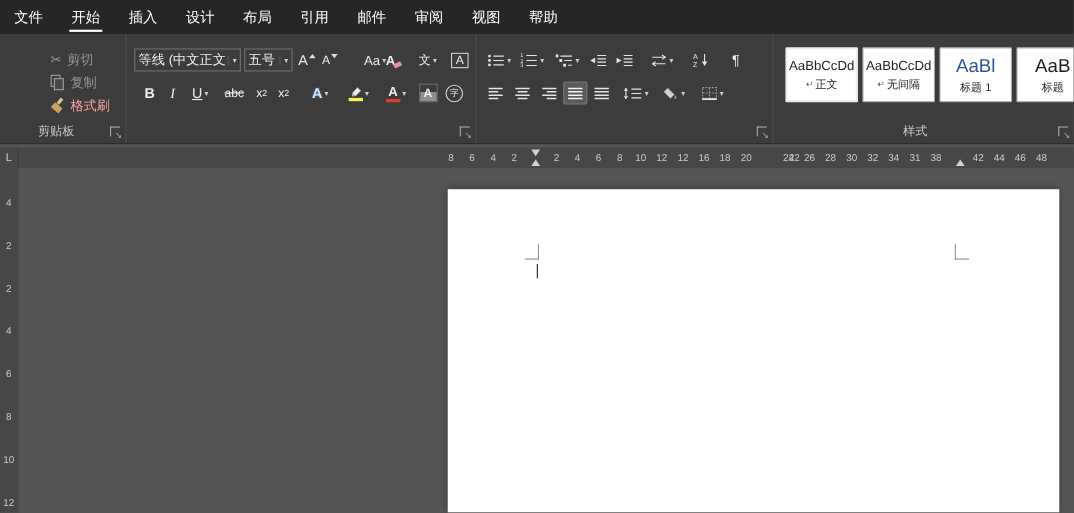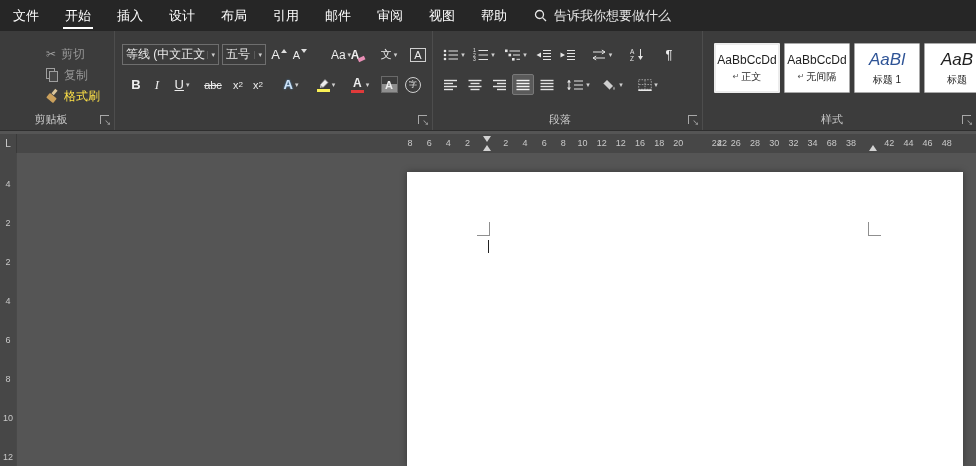--- a/index.html
+++ b/index.html
@@ -28,21 +28,21 @@
     border-left:1px solid #a8a8a8;border-top:1px solid #a8a8a8;}
   .launcher::after{content:"↘";position:absolute;right:-2px;bottom:-3px;font-size:8px;color:#a8a8a8;line-height:1;}
   .dd{font-size:7px;color:#cfcfcf;margin-left:2px;}
   .dim{color:#969696 !important;}
   
   .paste{position:absolute;left:6px;top:8px;width:38px;height:82px;display:flex;flex-direction:column;
     align-items:center;color:#ededed;font-size:12px;gap:3px;border:1px solid transparent;border-radius:2px;}
   .clip-ic{width:20px;height:24px;background:#d9d4cc;border:1px solid #9a9a9a;border-radius:2px;position:relative;margin-top:3px;}
   .clip-ic::before{content:"";position:absolute;top:-3px;left:4px;width:10px;height:4px;background:#b5b5b5;border-radius:1px;}
   .clip-ic::after{content:"";position:absolute;left:3px;top:4px;width:14px;height:22px;background:#ffffff;border:1px solid #bbbbbb;}
-  .cbtn{position:absolute;left:46px;height:20px;display:flex;align-items:center;gap:5px;font-size:12px;color:#fde047;white-space:nowrap;}
+  .cbtn{position:absolute;left:46px;height:20px;display:flex;align-items:center;gap:5px;font-size:12px;color:#fca5a5;white-space:nowrap;}
   .cut-ic{font-family:"DejaVu Sans",sans-serif;font-size:12px;color:#9f9f9f;}
   .copy-ic{position:relative;width:13px;height:14px;}
   .copy-ic::before{content:"";position:absolute;left:0;top:0;width:7px;height:9px;border:1px solid #9f9f9f;background:#3c3c3c;}
   .copy-ic::after{content:"";position:absolute;left:3px;top:3px;width:7px;height:9px;border:1px solid #9f9f9f;background:#474747;}
   .fp-ic{position:relative;width:13px;height:14px;}
   .fp-ic::before{content:"";position:absolute;left:7px;top:0;width:3px;height:6px;background:#d9c49a;transform:rotate(40deg);}
   .fp-ic::after{content:"";position:absolute;left:1px;top:6px;width:9px;height:6px;background:#caa05c;border-radius:1px;transform:rotate(40deg);}
   
   .combo{position:absolute;height:21px;background:#3c3c3c;border:1px solid #6e6e6e;color:#ededed;font-size:12px;
     display:flex;align-items:center;padding:0 3px;white-space:nowrap;overflow:hidden;box-sizing:border-box;}
@@ -67,21 +67,21 @@
     background:linear-gradient(#3c3c3c 45%,#8f8f8f 45%);color:#ededed;border:1px solid #6a6a6a;}
   .border-a{border:1px solid #cfcfcf;padding:0 3px;font-size:11px;}
   .circle-a{width:14px;height:14px;border:1px solid #d0d0d0;border-radius:50%;display:flex;align-items:center;justify-content:center;font-size:8px;}
   .eraser{display:inline-block;width:7px;height:4px;background:#e98fb6;transform:rotate(-25deg);margin-left:-1px;margin-top:8px;}
   .py{font-size:11px;}
   
   .scard{position:absolute;top:12px;width:66px;height:50px;background:#ffffff;border:1px solid #a9a9a9;border-radius:1px;
     display:flex;flex-direction:column;align-items:center;justify-content:center;gap:3px;color:#1e1e1e;box-sizing:border-box;overflow:hidden;}
   .scard.selected{border:2px solid #ececec;}
   .sprev{font-size:12px;white-space:nowrap;}
-  .sprev.big{font-size:17px;font-style:italic;}
+  .sprev.big{font-size:17px;}
   .sname{font-size:10px;display:flex;align-items:center;gap:2px;white-space:nowrap;}
   .smark{font-size:8px;color:#555555;}
   
   .tabsel{position:absolute;left:0;top:134px;width:17px;height:19px;background:#474747;border-right:1px solid #3a3a3a;
     color:#cfcfcf;font-size:10px;display:flex;align-items:center;justify-content:center;box-sizing:border-box;}
   .hruler{position:absolute;left:17px;top:134px;width:959px;height:19px;background:#474747;overflow:hidden;}
   .rnum{position:absolute;top:4px;transform:translateX(-50%);font-size:9px;color:#c9c9c9;}
   .vruler{position:absolute;left:0;top:153px;width:17px;height:313px;background:#474747;border-right:1px solid #494949;box-sizing:border-box;overflow:hidden;}
   .vnum{position:absolute;left:0;width:16px;text-align:center;font-size:9px;color:#c9c9c9;}
   .mk{position:absolute;width:0;height:0;border-left:4px solid transparent;border-right:4px solid transparent;}
@@ -102,27 +102,20 @@
   <div class="tab">文件</div>
   <div class="tab active">开始</div>
   <div class="tab">插入</div>
   <div class="tab">设计</div>
   <div class="tab">布局</div>
   <div class="tab">引用</div>
   <div class="tab">邮件</div>
   <div class="tab">审阅</div>
   <div class="tab">视图</div>
   <div class="tab">帮助</div>
-  <div class="search">
-    <svg width="13" height="13">
-      <circle cx="5.5" cy="5.5" r="4" fill="none" stroke="#e8e8e8" stroke-width="1.3"></circle>
-      <line x1="8.6" y1="8.6" x2="12" y2="12" stroke="#e8e8e8" stroke-width="1.3"></line>
-    </svg>
-    <span>告诉我你想要做什么</span>
-  </div>
 </div>
 
 <div class="ribbon">
 
   <div class="group" id="g-clip">
     <div class="cbtn dim" style="top:13px">
       <span class="cut-ic">✂</span>
       <span>剪切</span>
     </div>
     <div class="cbtn dim" style="top:34px">
@@ -348,21 +341,20 @@
     <div class="rbtn row2" style="left:200px;width:32px">
       <svg width="14" height="12">
         <rect x="0.7" y="0.7" width="12.6" height="9.6" fill="none" stroke="#9a9a9a" stroke-dasharray="1.6 1.2"></rect>
         <line x1="7" y1="1" x2="7" y2="10" stroke="#9a9a9a" stroke-dasharray="1.6 1.2"></line>
         <line x1="1" y1="5.5" x2="13" y2="5.5" stroke="#9a9a9a" stroke-dasharray="1.6 1.2"></line>
         <line x1="0.3" y1="11.2" x2="13.7" y2="11.2" stroke="#e8e8e8" stroke-width="1.6"></line>
       </svg>
       <span class="dd">▾</span>
     </div>
 
-    <div class="group-label">段落</div>
     <div class="launcher"></div>
   </div>
 
   <div class="group" id="g-styles">
     <div class="scard selected" style="left:12px">
       <span class="sprev">AaBbCcDd</span>
       <span class="sname">
           <i class="smark">↵</i>
           <span>正文</span>
         </span>
@@ -411,21 +403,21 @@
     <span class="rnum" style="left: 623.04px;">16</span>
     <span class="rnum" style="left: 642.21px;">18</span>
     <span class="rnum" style="left: 661.38px;">20</span>
     <span class="rnum" style="left: 705px;">22</span>
     <span class="rnum" style="left: 699.72px;">24</span>
     <span class="rnum" style="left: 718.89px;">26</span>
     <span class="rnum" style="left: 738.06px;">28</span>
     <span class="rnum" style="left: 757.23px;">30</span>
     <span class="rnum" style="left: 776.4px;">32</span>
     <span class="rnum" style="left: 795.57px;">34</span>
-    <span class="rnum" style="left: 814.74px;">68</span>
+    <span class="rnum" style="left: 814.74px;">31</span>
     <span class="rnum" style="left: 833.91px;">38</span>
     <span class="rnum" style="left: 872.25px; text-align: center;">42</span>
     <span class="rnum" style="left: 891.42px;">44</span>
     <span class="rnum" style="left: 910.59px;">46</span>
     <span class="rnum" style="left: 929.76px;">48</span>
   </div>
 
 <div class="vruler">
     <span class="vnum" style="top: 26px;">4</span>
     <span class="vnum" style="top: 65px;">2</span>

